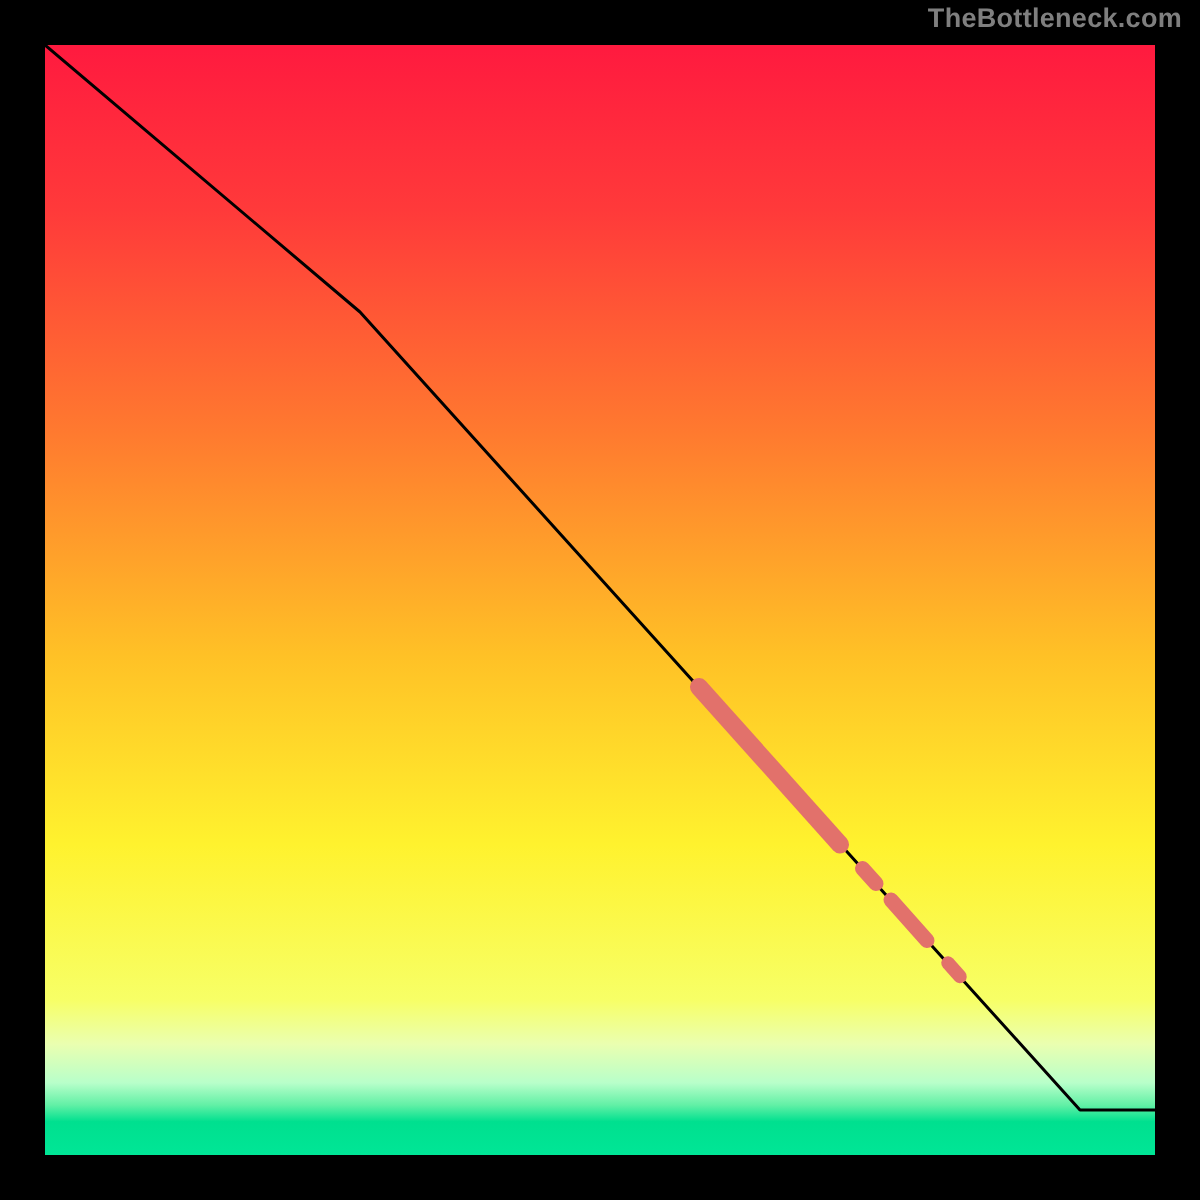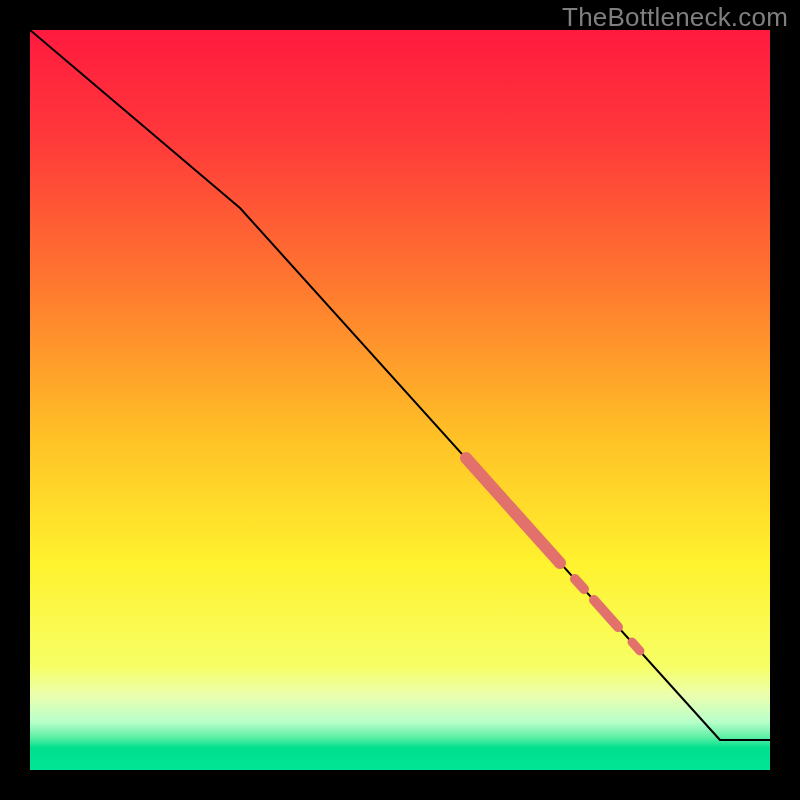--- a/index.html
+++ b/index.html
@@ -15,22 +15,22 @@
     position: relative;
     width: 800px;
     height: 800px;
     background: #000;
   }
   .watermark {
     position: absolute;
     top: 2px;
     right: 12px;
     color: #7f7f7f;
-    font-size: 26px;
-    font-weight: 400;
+    font-size: 18px;
+    font-weight: 700;
     letter-spacing: 0.2px;
     z-index: 30;
     user-select: none;
   }
   svg {
     position: absolute;
     left: 0;
     top: 0;
   }
 </style>

